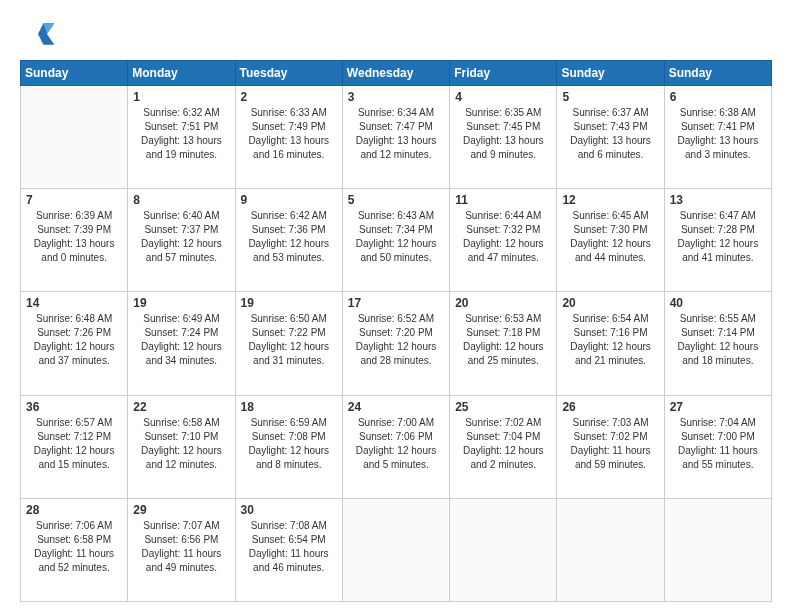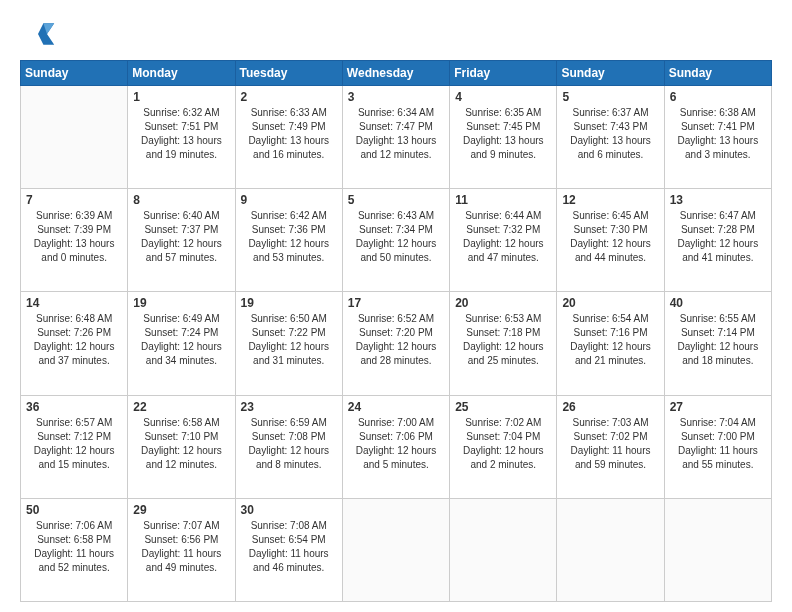--- a/index.html
+++ b/index.html
@@ -227,21 +227,21 @@
         <tr>
           <td>
             <span class="day-num">36</span>
             <div class="day-info">Sunrise: 6:57 AM<br>Sunset: 7:12 PM<br>Daylight: 12 hours and 15 minutes.</div>
           </td>
           <td>
             <span class="day-num">22</span>
             <div class="day-info">Sunrise: 6:58 AM<br>Sunset: 7:10 PM<br>Daylight: 12 hours and 12 minutes.</div>
           </td>
           <td>
-            <span class="day-num">23</span>
+            <span class="day-num">18</span>
             <div class="day-info">Sunrise: 6:59 AM<br>Sunset: 7:08 PM<br>Daylight: 12 hours and 8 minutes.</div>
           </td>
           <td>
             <span class="day-num">24</span>
             <div class="day-info">Sunrise: 7:00 AM<br>Sunset: 7:06 PM<br>Daylight: 12 hours and 5 minutes.</div>
           </td>
           <td>
             <span class="day-num">25</span>
             <div class="day-info">Sunrise: 7:02 AM<br>Sunset: 7:04 PM<br>Daylight: 12 hours and 2 minutes.</div>
           </td>
@@ -249,21 +249,21 @@
             <span class="day-num">26</span>
             <div class="day-info">Sunrise: 7:03 AM<br>Sunset: 7:02 PM<br>Daylight: 11 hours and 59 minutes.</div>
           </td>
           <td>
             <span class="day-num">27</span>
             <div class="day-info">Sunrise: 7:04 AM<br>Sunset: 7:00 PM<br>Daylight: 11 hours and 55 minutes.</div>
           </td>
         </tr>
         <tr>
           <td>
-            <span class="day-num">50</span>
+            <span class="day-num">28</span>
             <div class="day-info">Sunrise: 7:06 AM<br>Sunset: 6:58 PM<br>Daylight: 11 hours and 52 minutes.</div>
           </td>
           <td>
             <span class="day-num">29</span>
             <div class="day-info">Sunrise: 7:07 AM<br>Sunset: 6:56 PM<br>Daylight: 11 hours and 49 minutes.</div>
           </td>
           <td>
             <span class="day-num">30</span>
             <div class="day-info">Sunrise: 7:08 AM<br>Sunset: 6:54 PM<br>Daylight: 11 hours and 46 minutes.</div>
           </td>

